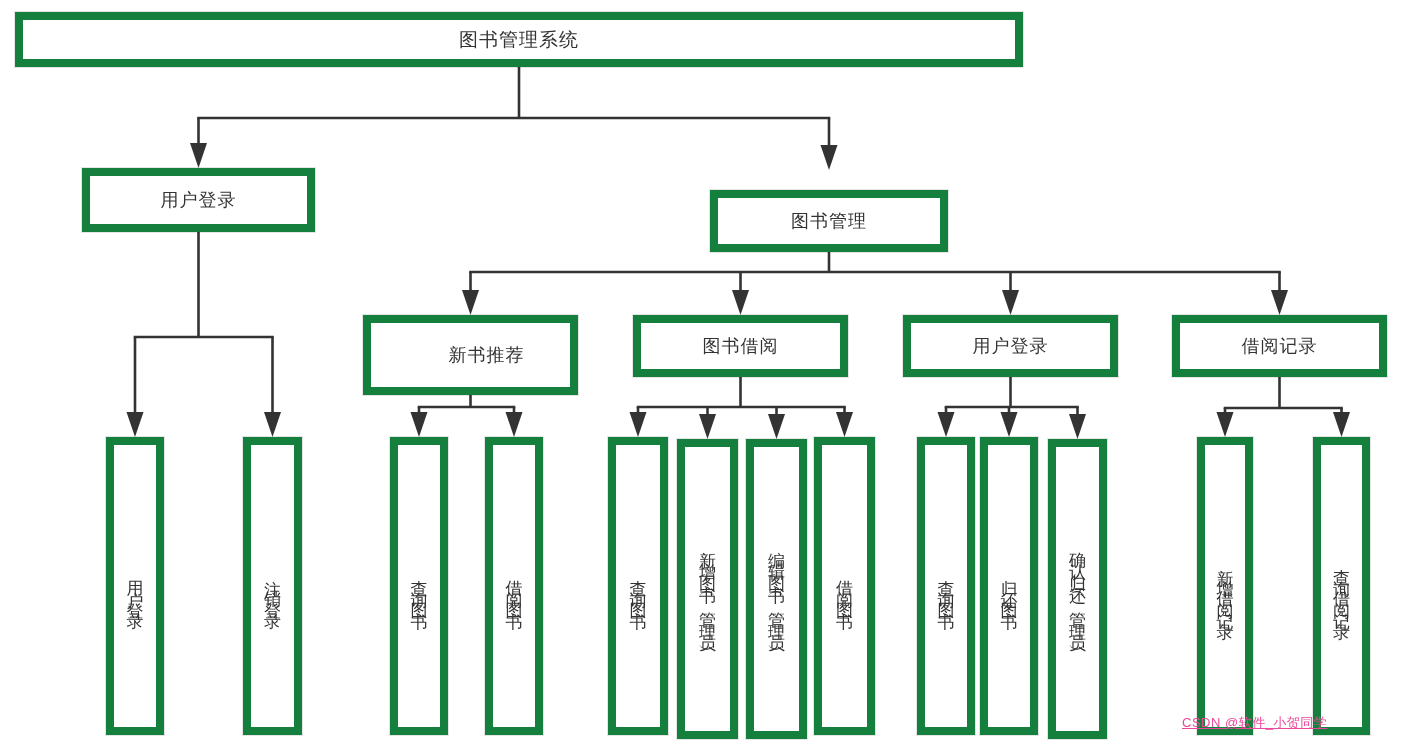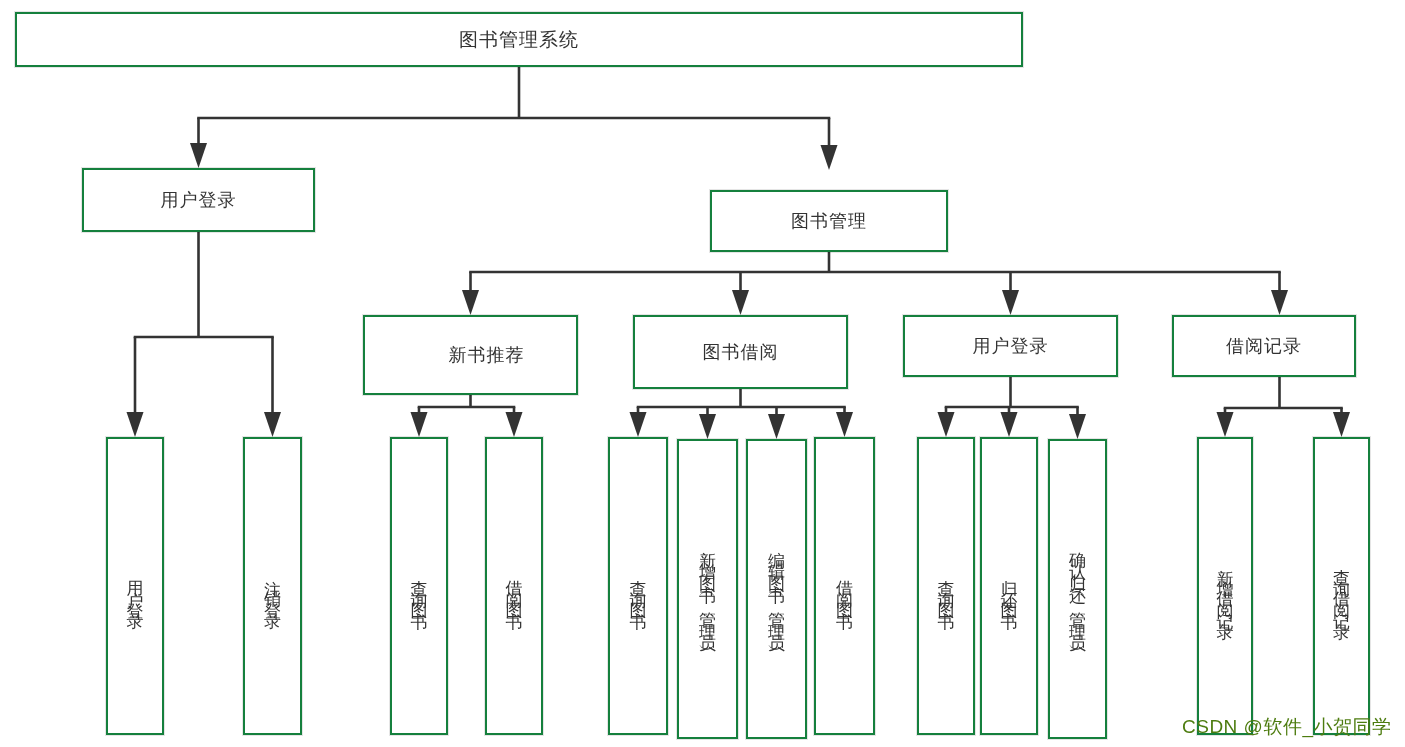--- a/index.html
+++ b/index.html
@@ -8,21 +8,21 @@
     width:1405px;height:747px;
     background:#ffffff;
     font-family:"Liberation Sans", sans-serif;
     color:#333333;
     overflow:hidden;
   }
   #wires{position:absolute;left:0;top:0;width:1405px;height:747px;pointer-events:none;}
   .node{
     position:absolute;
     box-sizing:border-box;
-    border:2px solid #15803d;
+    border:8px solid #15803d;
     background:#ffffff;
     display:grid;
     place-items:center;
     font-size:18px;
     letter-spacing:1px;
     color:#333333;
     box-shadow:0 0 0 1px rgba(0,0,0,0.10);
   }
   .node.v{
     writing-mode:vertical-rl;
@@ -30,25 +30,26 @@
     font-size:17px;
     letter-spacing:11px;
     line-height:1;
     padding-top:6px;
   }
   .node.root{font-size:19px;}
   .watermark{
     position:absolute;
     left:1182px;top:714px;
     width:223px;
-    font-size:19px;
+    font-size:13px;
     letter-spacing:0.5px;
-    color:#4d7c0f;
+    color:#ec4899;
     white-space:nowrap;
     z-index:5;
+    text-decoration:underline;
   }
 </style>
 </head>
 <body>
 
 <div id="stage">
 
   <svg id="wires" viewBox="0 0 1405 747" xmlns="http://www.w3.org/2000/svg">
     <g stroke="#333333" stroke-width="2.6" fill="none">
 
@@ -115,23 +116,23 @@
       <polygon points="1333,412 1350,412 1341.5,437"></polygon>
     </g>
   </svg>
 
   <div class="node root" style="left:15px;top:12px;width:1008px;height:55px;">图书管理系统</div>
 
   <div class="node" style="left:82px;top:168px;width:233px;height:64px;">用户登录</div>
   <div class="node" style="left:710px;top:170px;width:238px;height:62px;margin-top:20px;">图书管理</div>
 
   <div class="node" style="left:363px;top:315px;width:215px;height:80px;padding-left:32px;">新书推荐</div>
-  <div class="node" style="left:633px;top:315px;width:215px;height:74px;">图书借阅</div>
+  <div class="node" style="left:633px;top:315px;width:215px;height:62px;">图书借阅</div>
   <div class="node" style="left:903px;top:315px;width:215px;height:62px;">用户登录</div>
-  <div class="node" style="left:1172px;top:315px;width:184px;height:62px;">借阅记录</div>
+  <div class="node" style="left:1172px;top:315px;width:215px;height:62px;">借阅记录</div>
 
   <div class="node v" style="left:106px;top:437px;width:58px;height:298px;">用户登录</div>
   <div class="node v" style="left:243px;top:437px;width:59px;height:298px;">注销登录</div>
 
   <div class="node v" style="left:390px;top:437px;width:58px;height:298px;">查询图书</div>
   <div class="node v" style="left:485px;top:437px;width:58px;height:298px;">借阅图书</div>
 
   <div class="node v" style="left:608px;top:437px;width:60px;height:298px;">查询图书</div>
   <div class="node v" style="left:677px;top:439px;width:61px;height:300px;letter-spacing:12px;">新增图书（管理员）</div>
   <div class="node v" style="left:746px;top:439px;width:61px;height:300px;letter-spacing:12px;">编辑图书（管理员）</div>

